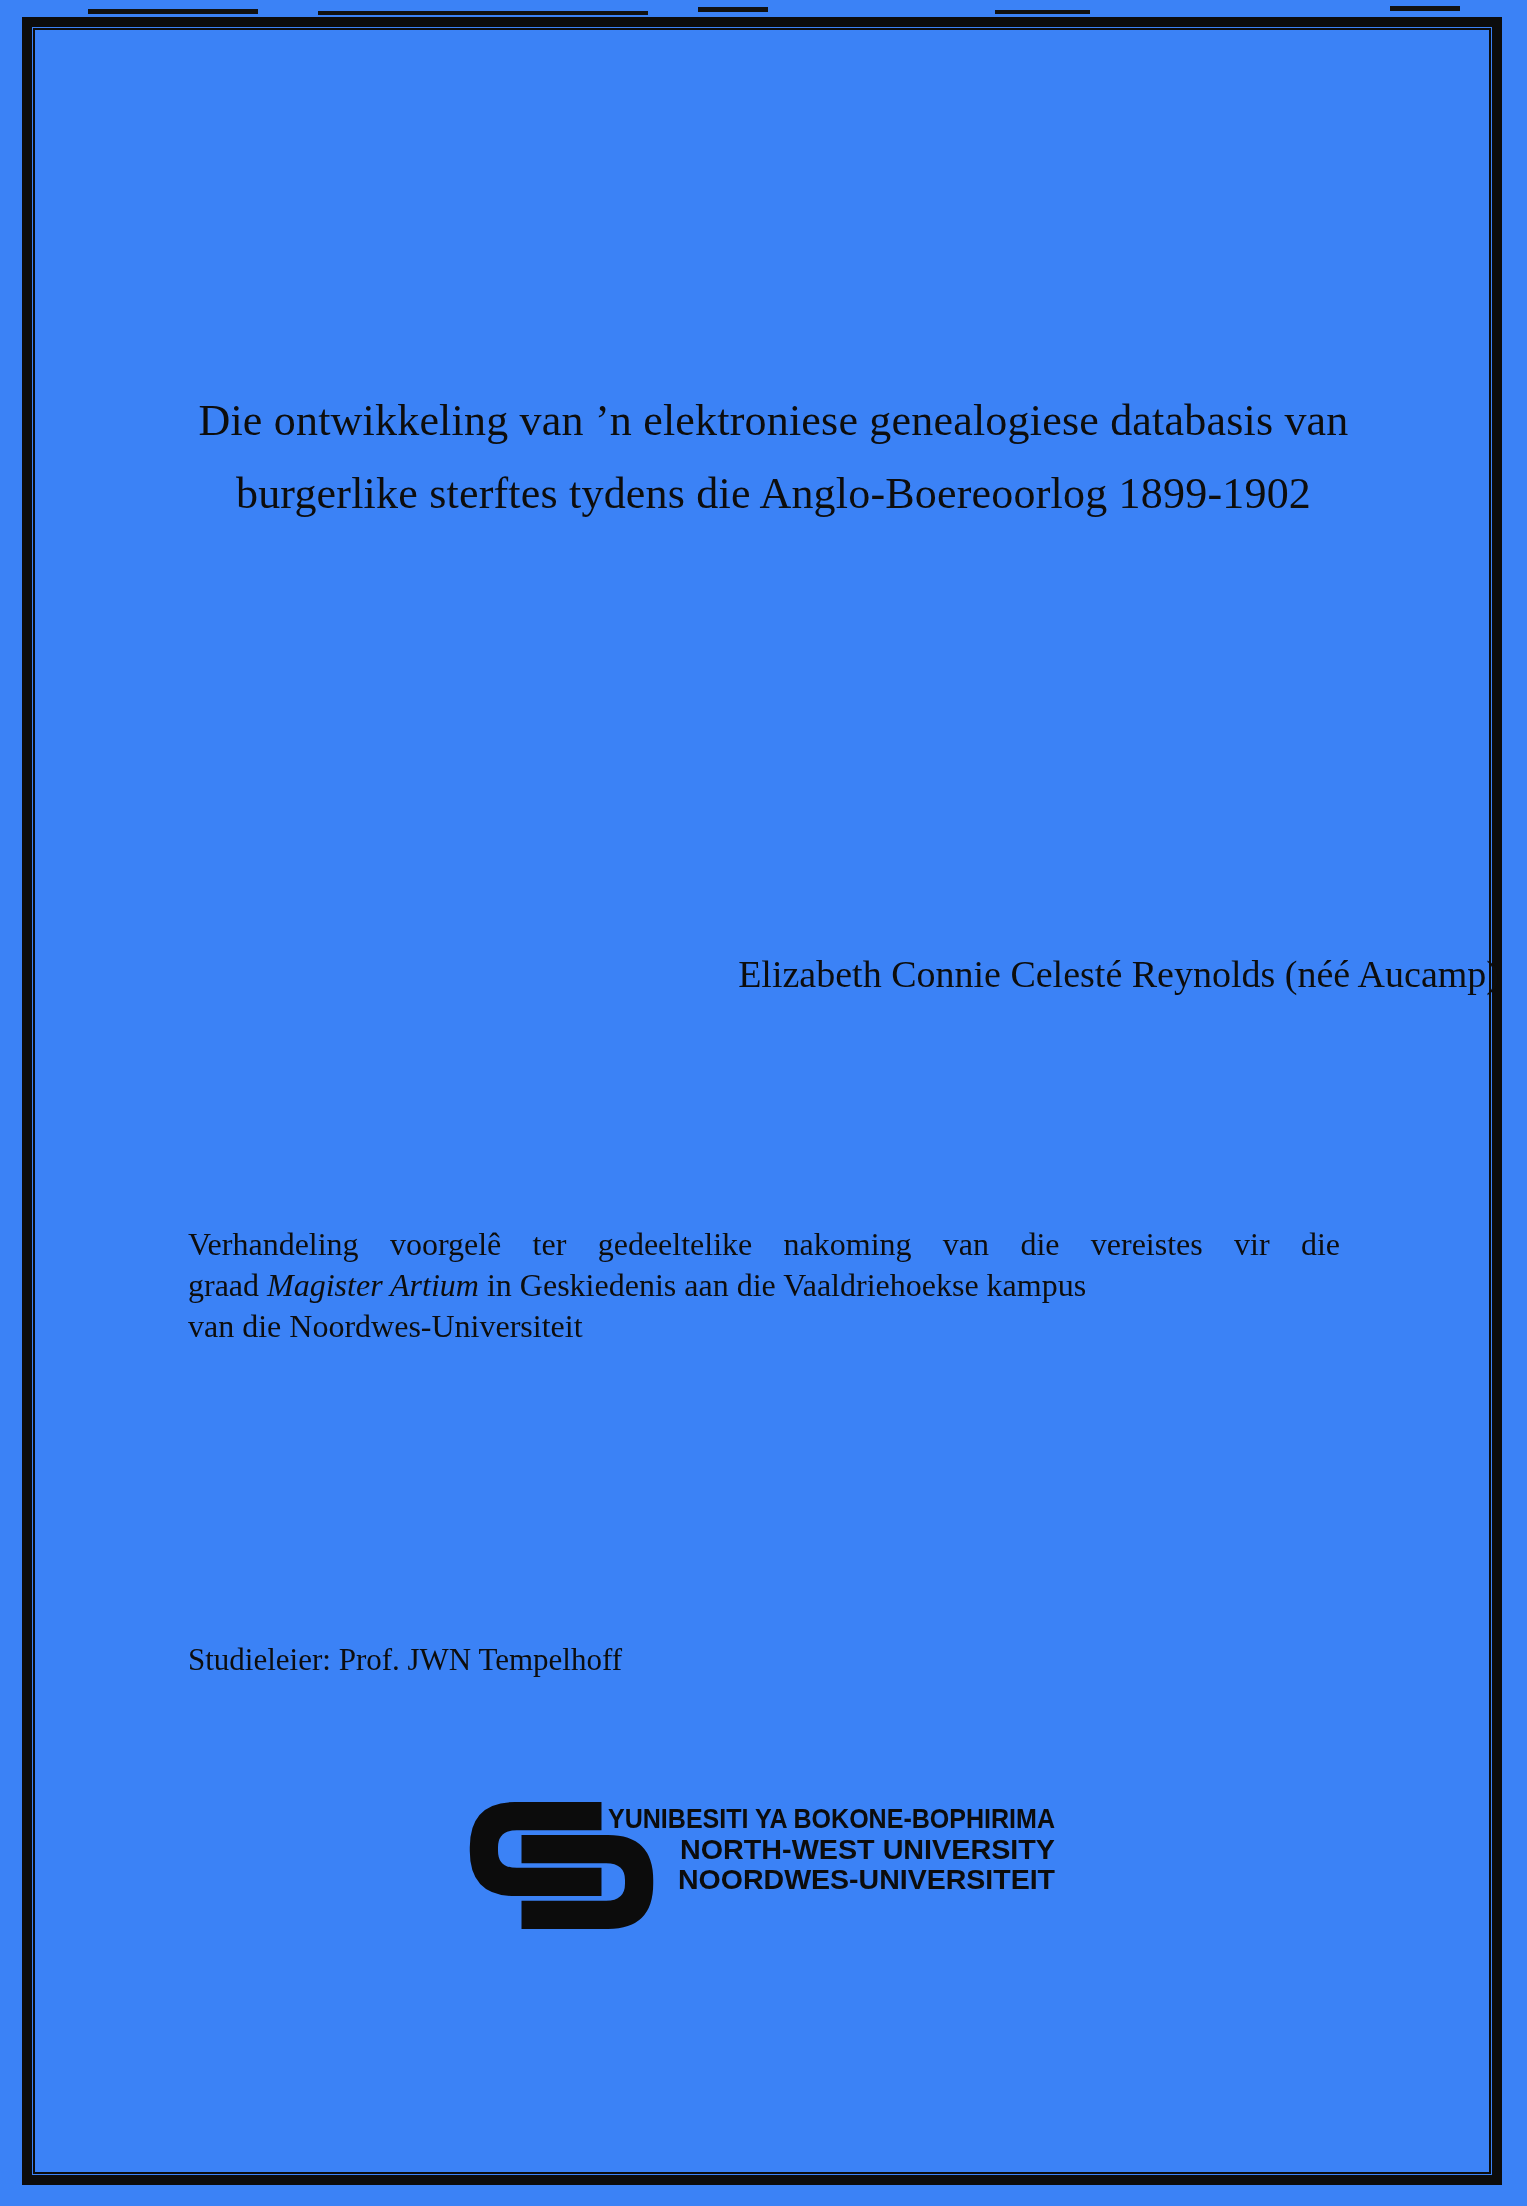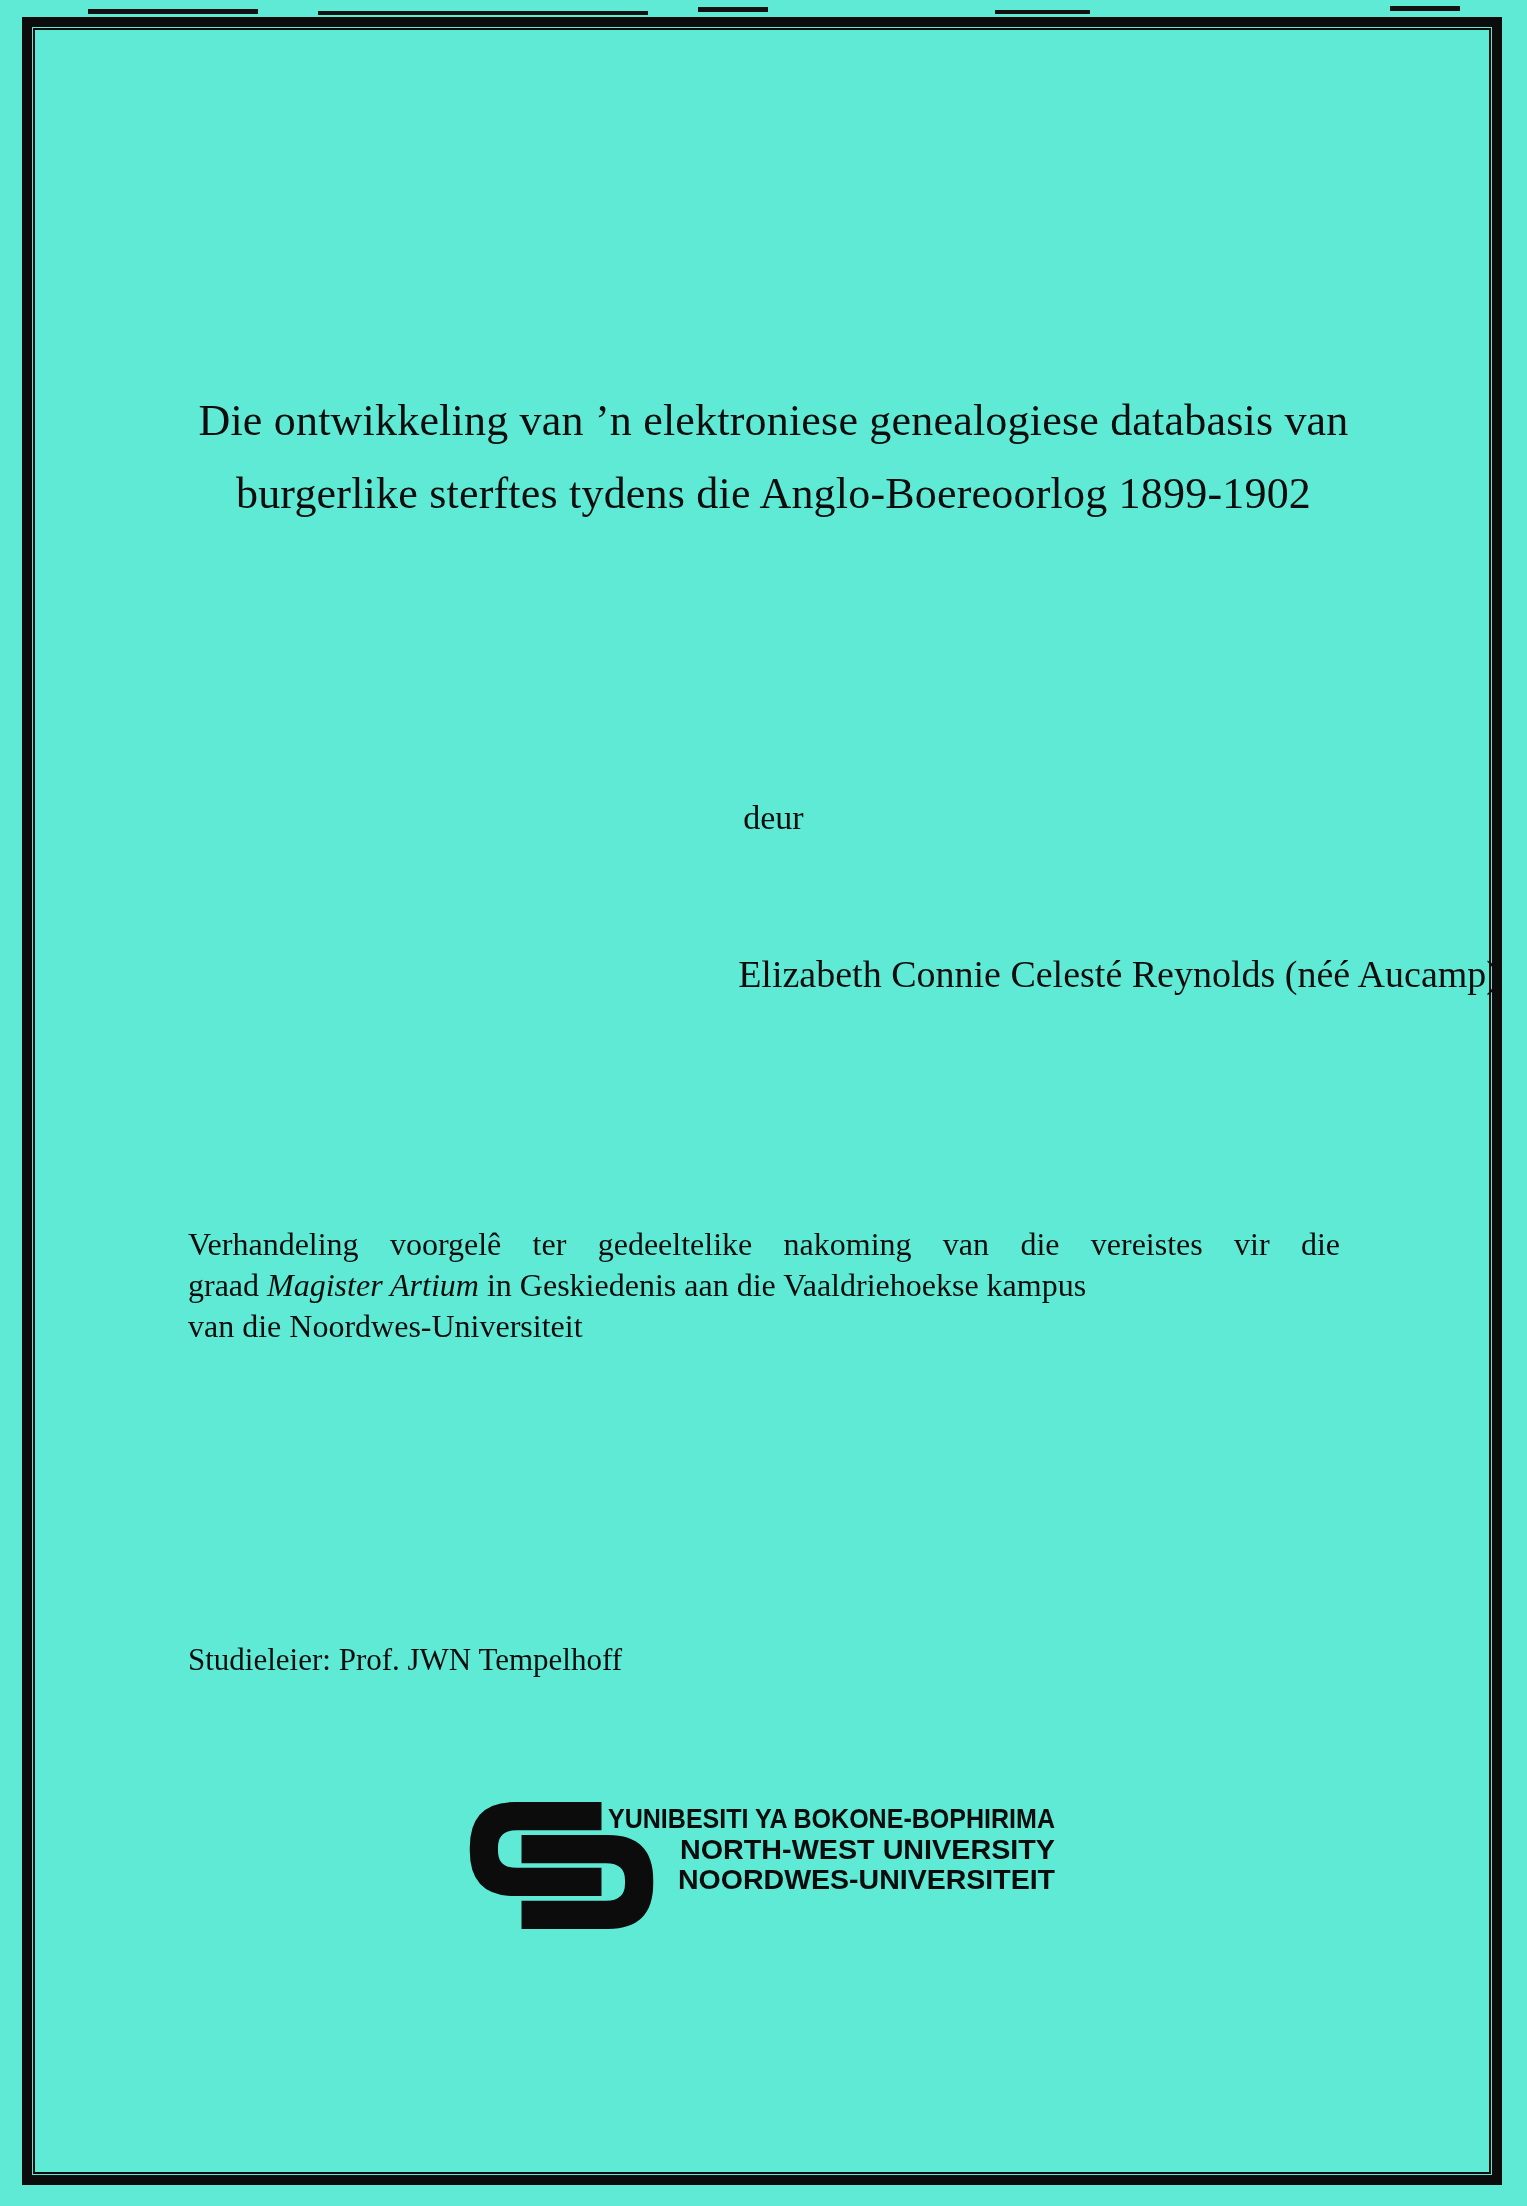--- a/index.html
+++ b/index.html
@@ -4,21 +4,21 @@
 <style>
   html, body {
     margin: 0;
     padding: 0;
     background: #ffffff;
   }
   .page {
     position: relative;
     width: 1527px;
     height: 2206px;
-    background: #5eead4;
+    background: #3b82f6;
     color: #0d0d0d;
     font-family: "Liberation Serif", "DejaVu Serif", serif;
     overflow: hidden;
   }
   
   .frame-outer {
     position: absolute;
     left: 22px; top: 17px; right: 25px; bottom: 21px;
     border: 10px solid #0c0c0c;
   }
@@ -99,21 +99,20 @@
 
   <div class="frame-outer">
     <div class="frame-inner"></div>
   </div>
 
   <div class="title-block">
     <div>Die ontwikkeling van ’n elektroniese genealogiese databasis van</div>
     <div>burgerlike sterftes tydens die Anglo-Boereoorlog 1899-1902</div>
   </div>
 
-  <div class="byline">deur</div>
 
   <div class="author-line">Elizabeth Connie Celesté Reynolds (néé Aucamp)</div>
 
   <div class="statement">
     <div class="justified">Verhandeling voorgelê ter gedeeltelike nakoming van die vereistes vir die</div>
     <div><span>graad </span><span class="italic">Magister Artium</span><span> in Geskiedenis aan die Vaaldriehoekse kampus</span></div>
     <div>van die Noordwes-Universiteit</div>
   </div>
 
   <div class="supervisor-block">

